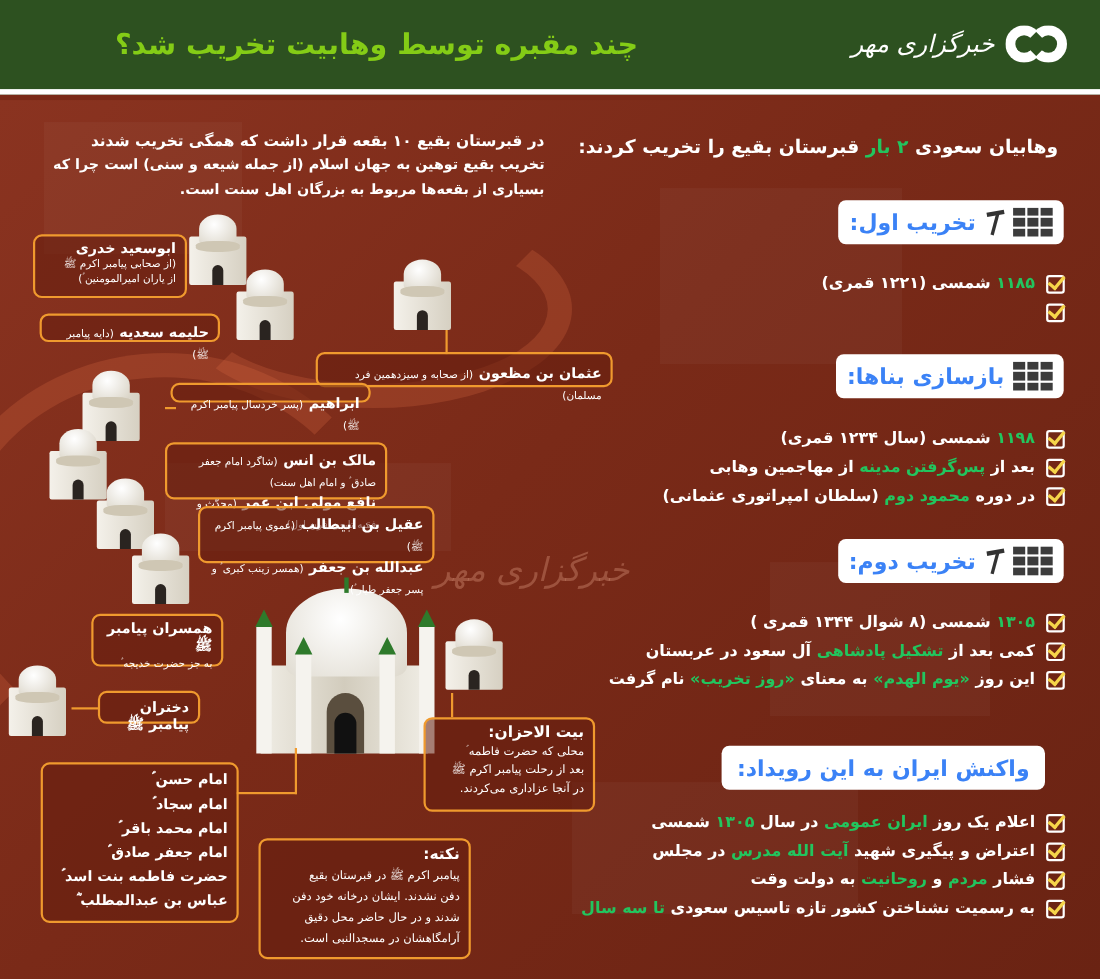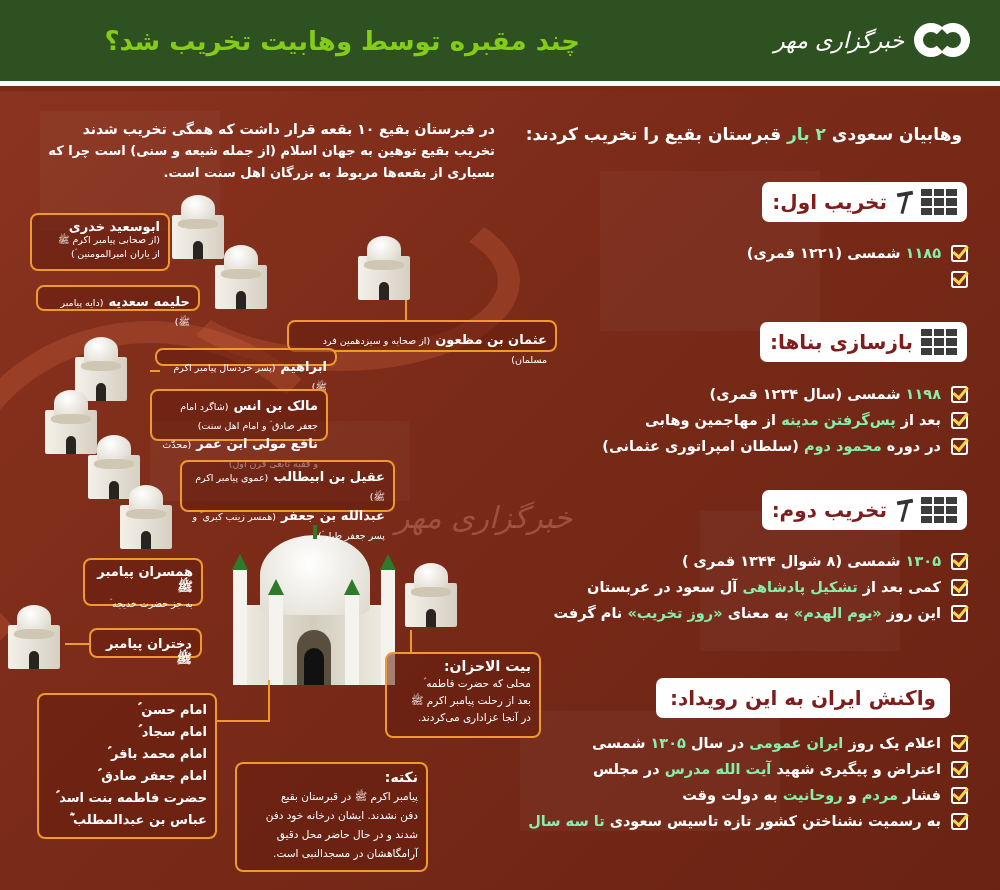--- a/index.html
+++ b/index.html
@@ -10,30 +10,30 @@
 .logo .mark{width:60px;height:40px;position:relative}
 .logo .mark span{position:absolute;border:9px solid #fff;border-radius:50%;width:34px;height:34px;top:3px}
 .logo .mark span:nth-child(1){right:0;border-left-color:transparent}
 .logo .mark span:nth-child(2){right:22px;border-right-color:transparent}
 .logo .txt{color:#fff;font-family:"DejaVu Serif",serif;font-style:italic;font-size:22px}
 .bg{position:absolute;left:0;top:91px;width:1000px;height:799px;background:linear-gradient(135deg,#8a3320 0%,#7a2a18 45%,#6a2313 100%)}
 .bg .tile{position:absolute;background:rgba(255,255,255,0.035)}
 .path{position:absolute;border:22px solid rgba(220,110,70,0.25);border-radius:50%}
 .rtl{direction:rtl;text-align:right}
 .headline{position:absolute;right:38px;top:124px;color:#fff;font-size:17px;font-weight:bold}
-.yellow{color:#86efac}
+.yellow{color:#22c55e}
 .secbox{position:absolute;background:#fff;border-radius:7px;display:flex;align-items:center;gap:8px;padding:0 10px;direction:rtl;height:40px}
-.secbox .lbl{color:#7f1d1d;font-size:20px;font-weight:bold}
+.secbox .lbl{color:#3b82f6;font-size:20px;font-weight:bold}
 .icon-wall{width:36px;height:26px;display:grid;grid-template-columns:repeat(3,1fr);gap:2px}
 .icon-wall i{background:#3c3c3c;display:block}
 .icon-hammer{width:18px;height:24px;position:relative}
 .icon-hammer:before{content:"";position:absolute;left:2px;top:2px;width:16px;height:4px;background:#333;transform:rotate(-10deg)}
 .icon-hammer:after{content:"";position:absolute;left:8px;top:4px;width:3px;height:20px;background:#333;transform:rotate(15deg)}
 .checklist{position:absolute;right:32px;direction:rtl}
-.checklist li{list-style:none;display:flex;gap:10px;color:#fff;font-size:14.5px;font-weight:bold;height:26px;white-space:nowrap}
+.checklist li{list-style:none;display:flex;align-items:center;gap:10px;color:#fff;font-size:14.5px;font-weight:bold;height:26px;white-space:nowrap}
 .chk{width:17px;height:17px;border:2px solid #fff;border-radius:3px;position:relative;flex:0 0 17px}
 .chk:after{content:"";position:absolute;left:3px;top:-4px;width:6px;height:12px;border-right:3px solid #f6d54a;border-bottom:3px solid #f6d54a;transform:rotate(40deg)}
 .card{position:absolute;border:2px solid #f09a2e;border-radius:8px;background:rgba(100,30,15,0.55);color:#fff;direction:rtl;text-align:right;padding:4px 8px}
 .card .name{font-weight:bold;font-size:13px}
 .card .sub{font-size:9.5px}
 .conn{position:absolute;background:#f09a2e}
 .tomb{position:absolute;width:52px;height:64px}
 .tomb .dome{position:absolute;left:9px;top:0;width:34px;height:26px;background:radial-gradient(circle at 40% 35%,#fff,#d8d2c4);border-radius:50% 50% 10% 10%}
 .tomb .body{position:absolute;left:0;top:20px;width:52px;height:44px;background:linear-gradient(90deg,#f4f1ea,#d6d0c2);border-radius:2px}
 .tomb .band{position:absolute;left:6px;top:24px;width:40px;height:10px;background:#cfc7b4;border-radius:40%}
@@ -277,33 +277,33 @@
   <span class="sub">(دایه پیامبر ﷺ)</span>
 </div>
 <div class="card" style="left:287px;top:320px;width:270px;height:32px;padding-top:7px">
   <span class="name">عثمان بن مظعون</span>
   <span class="sub">(از صحابه و سیزدهمین فرد مسلمان)</span>
 </div>
 <div class="card" style="left:155px;top:348px;width:182px;height:18px;padding-top:6px">
   <span class="name">ابراهیم</span>
   <span class="sub">(پسر خردسال پیامبر اکرم ﷺ)</span>
 </div>
-<div class="card" style="left:150px;top:389px;width:178px;height:52px">
+<div class="card" style="left:150px;top:402px;width:202px;height:52px">
   <div><span class="name">مالک بن انس</span> <span class="sub">(شاگرد امام جعفر صادق ؑ و امام اهل سنت)</span></div>
   <div><span class="name">نافع مولی ابن عمر</span> <span class="sub">(محدّث و فقیه تابعی قرن اول)</span></div>
 </div>
 <div class="card" style="left:180px;top:460px;width:215px;height:52px">
   <div><span class="name">عقیل بن ابیطالب</span> <span class="sub">(عموی پیامبر اکرم ﷺ)</span></div>
   <div><span class="name">عبدالله بن جعفر</span> <span class="sub">(همسر زینب کبری ؑ و پسر جعفر طیار ؑ)</span></div>
 </div>
 <div class="card" style="left:83px;top:558px;width:120px;height:48px">
   <div class="name">همسران پیامبر ﷺ</div>
   <div class="sub">به جز حضرت خدیجه ؑ</div>
 </div>
-<div class="card" style="left:89px;top:628px;width:113px;height:30px;padding-top:6px">
+<div class="card" style="left:89px;top:628px;width:93px;height:30px;padding-top:6px">
   <div class="name">دختران پیامبر ﷺ</div>
 </div>
 <div class="card" style="left:385px;top:652px;width:156px;height:86px;line-height:17px">
   <div class="name" style="font-size:14px">بیت الاحزان:</div>
   <div class="sub" style="font-size:10.5px">محلی که حضرت فاطمه ؑ</div>
   <div class="sub" style="font-size:10.5px">بعد از رحلت پیامبر اکرم ﷺ</div>
   <div class="sub" style="font-size:10.5px">در آنجا عزاداری می‌کردند.</div>
 </div>
 <div class="card" style="left:37px;top:693px;width:180px;height:146px;line-height:22px">
   <div class="name">امام حسن ؑ</div>

